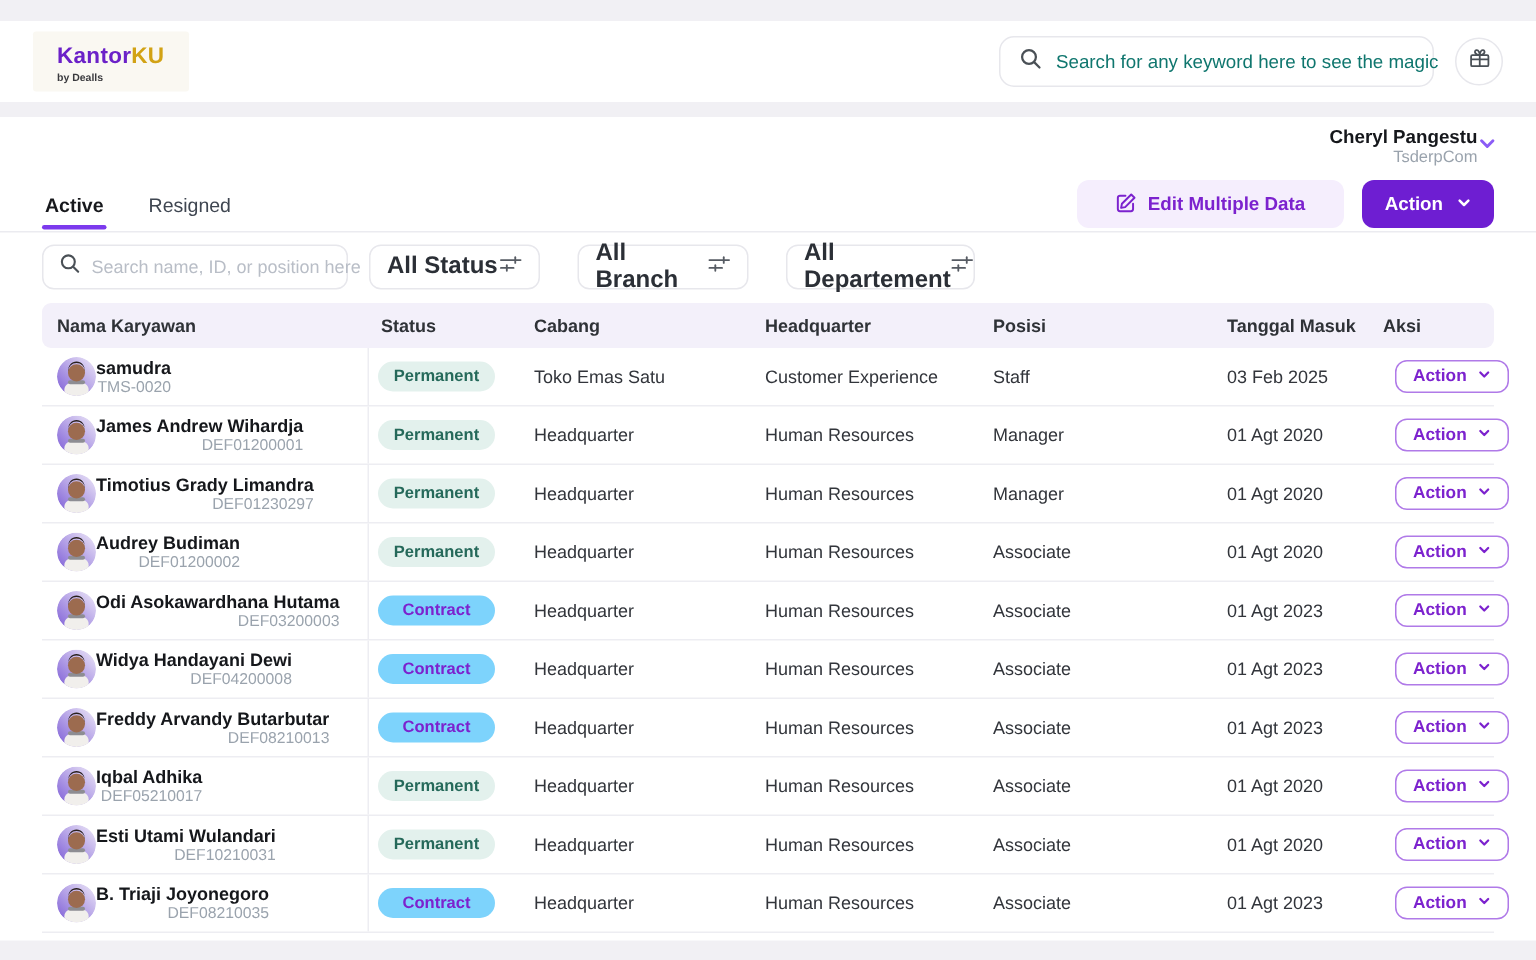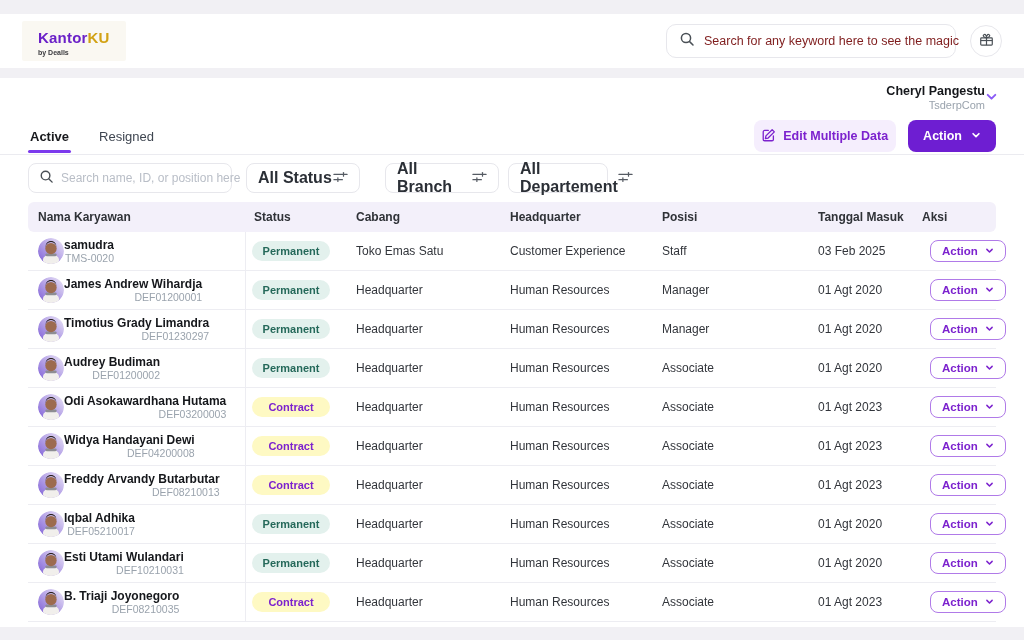--- a/index.html
+++ b/index.html
@@ -20,21 +20,21 @@
   }
   .logo-line { font-size: 15px; font-weight: bold; letter-spacing: .2px; line-height: 21px; text-align: right; }
   .logo-primary { color: #6b21c8; }
   .logo-secondary { color: #d2a215; }
   .logo-tagline { font-size: 7px; color: #3a3a3e; font-weight: bold; margin-top: 1px; }
   .header-spacer { flex: 1; }
   .global-search {
     width: 290px; height: 34px; border: 1px solid #e7e7ec; border-radius: 10px;
     display: flex; align-items: center; gap: 9px; padding: 0 12px; background: #fff; margin-right: 14px;
   }
-  .global-search .ph { font-size: 12.5px; color: #7f1d1d; white-space: nowrap; }
+  .global-search .ph { font-size: 12.5px; color: #0f766e; white-space: nowrap; }
   .icon-btn {
     width: 32px; height: 32px; border: 1px solid #e7e7ec; border-radius: 50%;
     background: #fff; display: flex; align-items: center; justify-content: center; cursor: pointer;
   }
   
   .sub-header {
     position: absolute; top: 78px; left: 0; right: 0; height: 40px; background: #ffffff;
     display: flex; align-items: center; justify-content: flex-end; padding-right: 26px; 
   }
   .user-info { text-align: right; }
@@ -51,62 +51,62 @@
   }
   .tab { font-size: 13px; color: #3f4651; margin-right: 26px; padding: 9px 2px; position: relative; cursor: pointer; }
   .tab.active { color: #17181c; font-weight: bold; }
   .tab.active::after {
     content: ""; position: absolute; left: 0; right: 0; bottom: 0; height: 3px;
     background: #7c3aed; border-radius: 3px;
   }
   .tabs-spacer { flex: 1; }
   .edit-multi-btn {
     display: flex; align-items: center; gap: 7px; background: #f5eefd; color: #7c22ce;
-    border: none; border-radius: 8px; height: 32px; padding: 0 8px;
+    border: none; border-radius: 8px; height: 32px; padding: 0 26px;
     font-size: 12.5px; font-weight: bold; font-family: inherit; cursor: pointer; margin-right: 12px;
   }
   .action-top-btn {
     display: flex; align-items: center; gap: 9px; background: #6e1ed2; color: #ffffff;
     border: none; border-radius: 8px; height: 32px; padding: 0 15px;
     font-size: 12.5px; font-weight: bold; font-family: inherit; cursor: pointer;
   }
   
   .filters-row { display: flex; align-items: center; margin: 8px 28px 9px; height: 30px; gap: 9px; }
   .filter-search {
     width: 204px; height: 30px; border: 1px solid #e7e7ec; border-radius: 8px;
     display: flex; align-items: center; gap: 7px; padding: 0 10px; background: #fff; margin-right: 3px;
   }
   .filter-search .ph { font-size: 12px; color: #b9bec7; white-space: nowrap; }
   .dropdown {
     height: 30px; border: 1px solid #e7e7ec; border-radius: 8px; background: #fff;
     display: flex; align-items: center; justify-content: space-between; padding: 0 11px; cursor: pointer;
   }
   .dd-status { width: 114px; margin-left: 2px; }
   .dd-branch { width: 114px; margin-left: 16px; }
-  .dd-dept   { width: 100px; }
+  .dd-dept   { width: 126px; margin-left: 16px; }
   .dropdown .dd-label { font-size: 16px; color: #2b2f36; font-weight: bold; }
   
   .table { margin: 0 28px; }
   .t-grid { display: grid; grid-template-columns: 218px 102px 154px 152px 156px 104px 1fr; align-items: center; }
   .thead { background: #f3f0fa; border-radius: 6px; height: 30px; }
   .thead .th { font-size: 12px; font-weight: bold; color: #2f3237; padding-left: 8px; }
   .thead .th:first-child { padding-left: 10px; }
   .trow { height: 39px; border-bottom: 1px solid #ededf2; }
   .name-cell { display: flex; align-items: center; padding-left: 10px; height: 100%; border-right: 1px solid #ededf2; text-align: right; }
   .avatar { width: 26px; height: 26px; border-radius: 50%; overflow: hidden; flex: 0 0 26px; }
   .emp-name { font-size: 12px; font-weight: bold; color: #15171b; line-height: 14px; }
   .emp-id { font-size: 10.5px; color: #9aa3ad; line-height: 13px; }
   .cell { font-size: 12px; color: #32353b; padding-left: 8px; }
   .status-cell { padding-left: 6px; }
   .badge {
     display: inline-block; width: 78px; text-align: center; padding: 4px 0;
     font-size: 11px; font-weight: bold; border-radius: 20px;
   }
   .badge.permanent { background: #e3f1ed; color: #25695a; }
-  .badge.contract  { background: #fef9c3; color: #7c22ce; }
+  .badge.contract  { background: #7dd3fc; color: #7c22ce; }
   .row-action-btn {
     display: flex; align-items: center; gap: 7px; background: #fff; color: #7c22ce;
     border: 1.5px solid #b07ae8; border-radius: 8px; padding: 4px 11px;
     font-size: 11.5px; font-weight: bold; font-family: inherit; cursor: pointer; margin-left: 8px;
   }
 </style>
 </head>
 <body>
 
 <header class="app-header">

